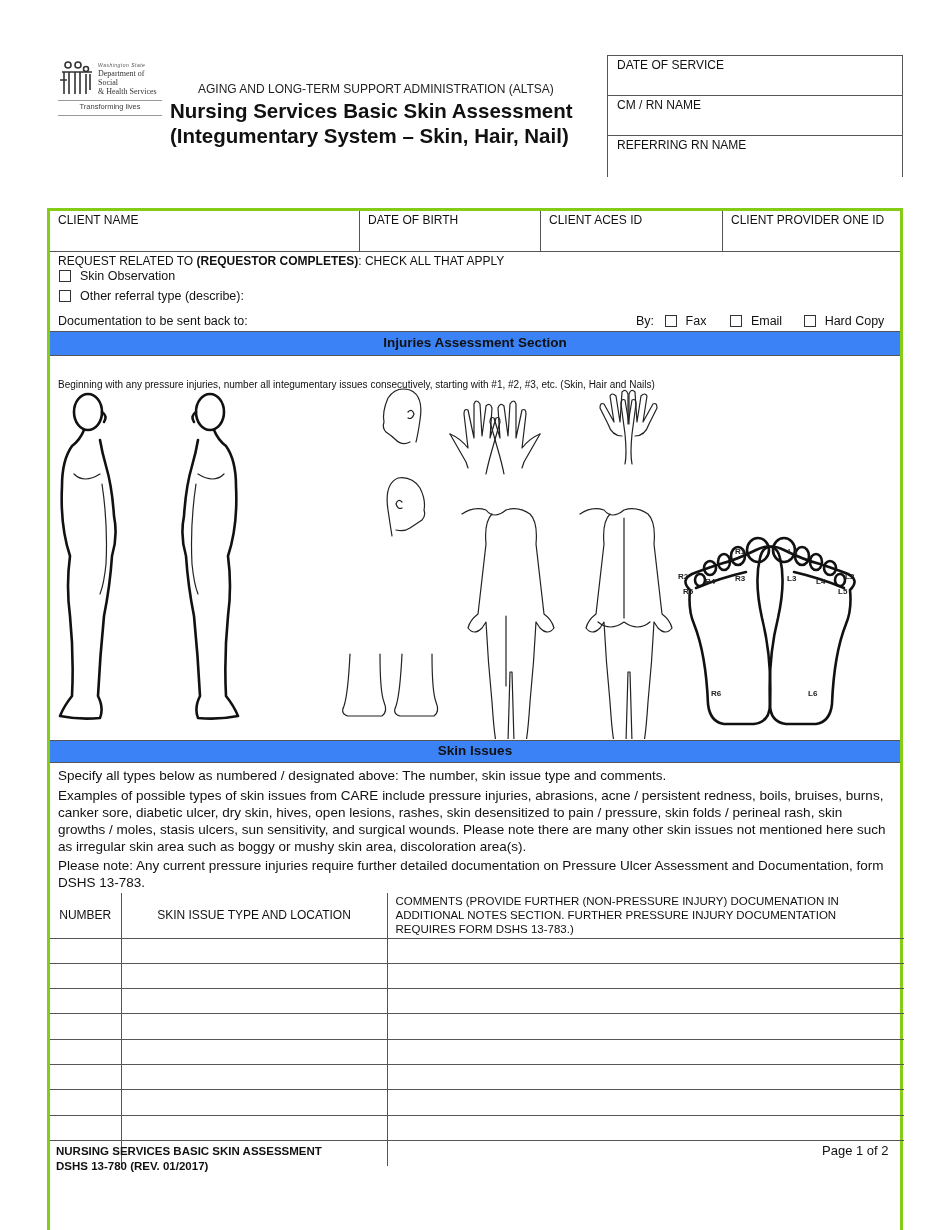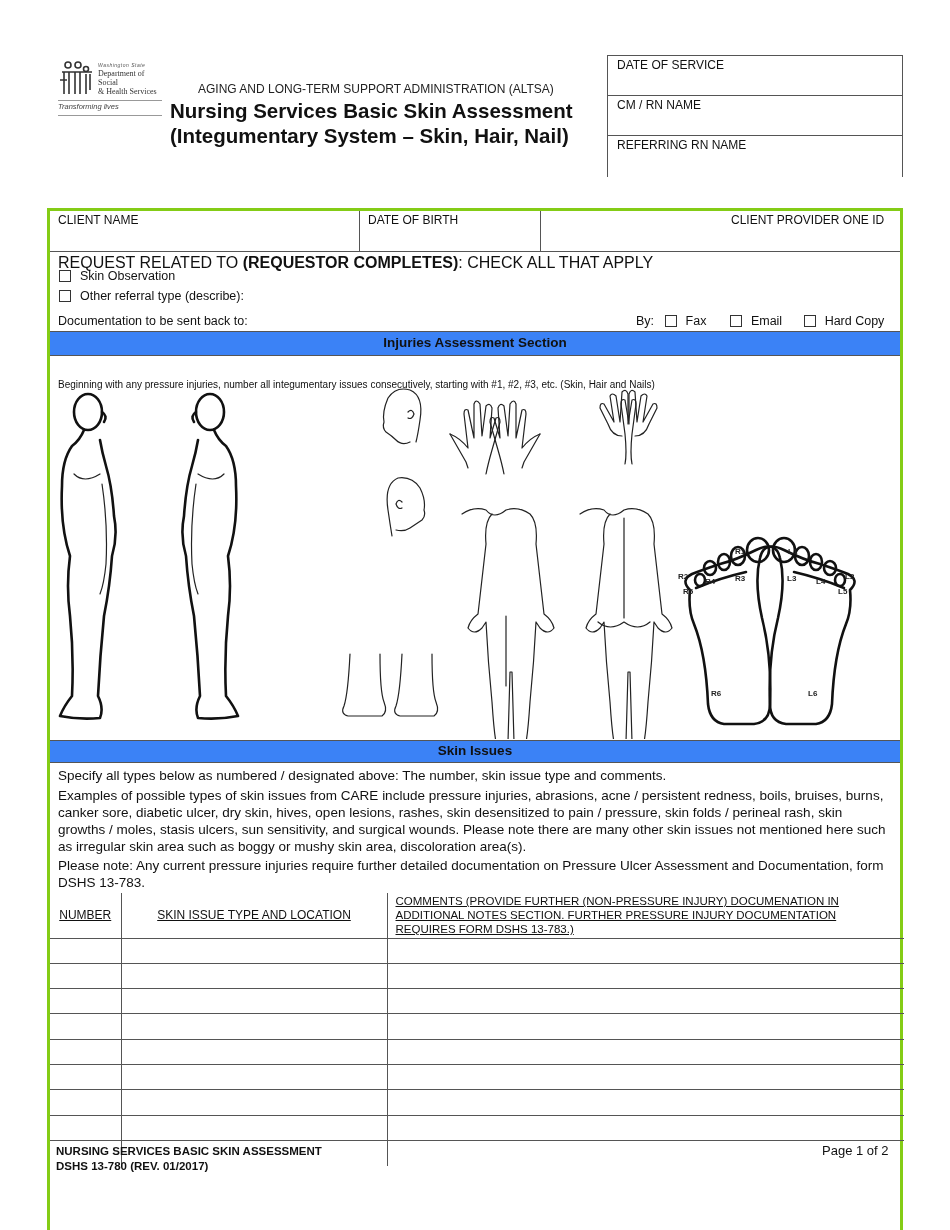--- a/index.html
+++ b/index.html
@@ -4,37 +4,37 @@
 <style>
   * { box-sizing: border-box; }
   html, body { margin: 0; padding: 0; background: #ffffff; }
   body { width: 950px; height: 1230px; position: relative; font-family: "Liberation Sans", sans-serif; color: #111; }
   .abs { position: absolute; }
   .logo { left: 58px; top: 60px; width: 104px; height: 58px; }
   .logo .mark { position: absolute; left: 0; top: 0; width: 36px; height: 36px; }
   .logo .state { position: absolute; left: 40px; top: 2px; font-size: 5px; font-style: italic; letter-spacing: 0.5px; color: #555; }
   .logo .dept { position: absolute; left: 40px; top: 9px; font-family: "Liberation Serif", serif; font-size: 8px; line-height: 9px; color: #333; }
   .logo .rule { position: absolute; left: 0; width: 104px; height: 1px; background: #999; }
-  .logo .tag { position: absolute; left: 0; top: 42px; width: 104px; text-align: left; font-size: 7.5px; font-style: italic; color: #444; }
+  .logo .tag { position: absolute; left: 0; top: 42px; width: 104px; text-align: center; font-size: 7.5px; color: #444; }
   .agency { left: 198px; top: 82px; font-size: 12px; color: #222; }
   .title1 { left: 170px; top: 99px; font-size: 20.5px; font-weight: bold; }
   .title2 { left: 170px; top: 124px; font-size: 20.5px; font-weight: bold; text-align: center; }
   .hdr-box { left: 607px; top: 55px; width: 296px; height: 122px; border: 1px solid #555; border-bottom: none; }
   .hdr-cell { position: absolute; left: 0; width: 100%; height: 40px; border-bottom: 1px solid #555; font-size: 12px; padding: 2px 0 0 9px; }
   .form { left: 47px; top: 176px; width: 856px; height: 1221px; border: 3px solid #84cc16; margin-top: 32px; }
   .row { position: absolute; left: 0; width: 100%; border-bottom: 1px solid #555; }
   .cell { position: absolute; top: 0; height: 100%; border-right: 1px solid #555; font-size: 12px; padding: 2px 0 0 8px; }
   .cell:last-child { border-right: none; }
   .lbl { font-size: 12.5px; position: absolute; }
   .cb { display: inline-block; width: 12px; height: 12px; border: 1px solid #333; vertical-align: -2px; margin-right: 9px; background: #fff; cursor: pointer; }
   .section-head { background: #3b82f6; text-align: center; font-weight: bold; font-size: 13.5px; line-height: 22px; }
   .para { position: absolute; left: 8px; right: 12px; font-size: 13.5px; line-height: 17px; }
   table.issues { position: absolute; left: 0; top: 682px; width: 854px; border-collapse: collapse; }
   table.issues th, table.issues td { border: 1px solid #555; font-weight: normal; font-size: 12px; }
-  table.issues tr:first-child th { border-top: none; text-decoration: underline; }
+  table.issues tr:first-child th { border-top: none; }
   table.issues th:first-child, table.issues td:first-child { border-left: none; }
   table.issues th:last-child, table.issues td:last-child { border-right: none; }
   table.issues tr:last-child td { border-bottom: none; }
   table.issues th { height: 45px; }
   table.issues td { height: 25.3px; }
   .footer-l { left: 56px; top: 1144px; font-size: 11.5px; font-weight: bold; line-height: 15px; }
   .footer-r { left: 822px; top: 1143px; font-size: 13px; }
   svg .ln { fill: none; stroke: #111; stroke-width: 2.6; stroke-linecap: round; stroke-linejoin: round; }
   svg .thin { fill: none; stroke: #222; stroke-width: 1.2; stroke-linecap: round; stroke-linejoin: round; }
   .foot-lbl { font-family: "Liberation Sans", sans-serif; font-size: 8px; font-weight: bold; fill: #222; }
@@ -75,25 +75,26 @@
   <div class="hdr-cell" style="top:80px; border-bottom:none;">
     <span>REFERRING RN NAME</span>
   </div>
 </div>
 
 <div class="abs form">
 
   <div class="row" style="top:0; height:41px;">
     <div class="cell" style="left:0; width:310px;"><span>CLIENT NAME</span></div>
     <div class="cell" style="left:310px; width:181px;"><span>DATE OF BIRTH</span></div>
+    <div class="cell" style="left:491px; width:182px;"><span>CLIENT ACES ID</span></div>
     <div class="cell" style="left:673px; width:181px;"><span>CLIENT PROVIDER ONE ID</span></div>
   </div>
 
   <div class="row" style="top:41px; height:80px;">
-    <div class="lbl" style="left:8px; top:2px; font-size:16px;">
+    <div class="lbl" style="left:8px; top:2px; font-size:12px;">
       <span>REQUEST RELATED TO </span><b>(REQUESTOR COMPLETES)</b><span>:  CHECK ALL THAT APPLY</span>
     </div>
     <div class="lbl" style="left:9px; top:17px;">
       <span class="cb"></span><span>Skin Observation</span>
     </div>
     <div class="lbl" style="left:9px; top:37px;">
       <span class="cb"></span><span>Other referral type (describe):</span>
     </div>
     <div class="lbl" style="left:8px; top:62px;">Documentation to be sent back to:</div>
     <div class="lbl" style="left:586px; top:62px;">

